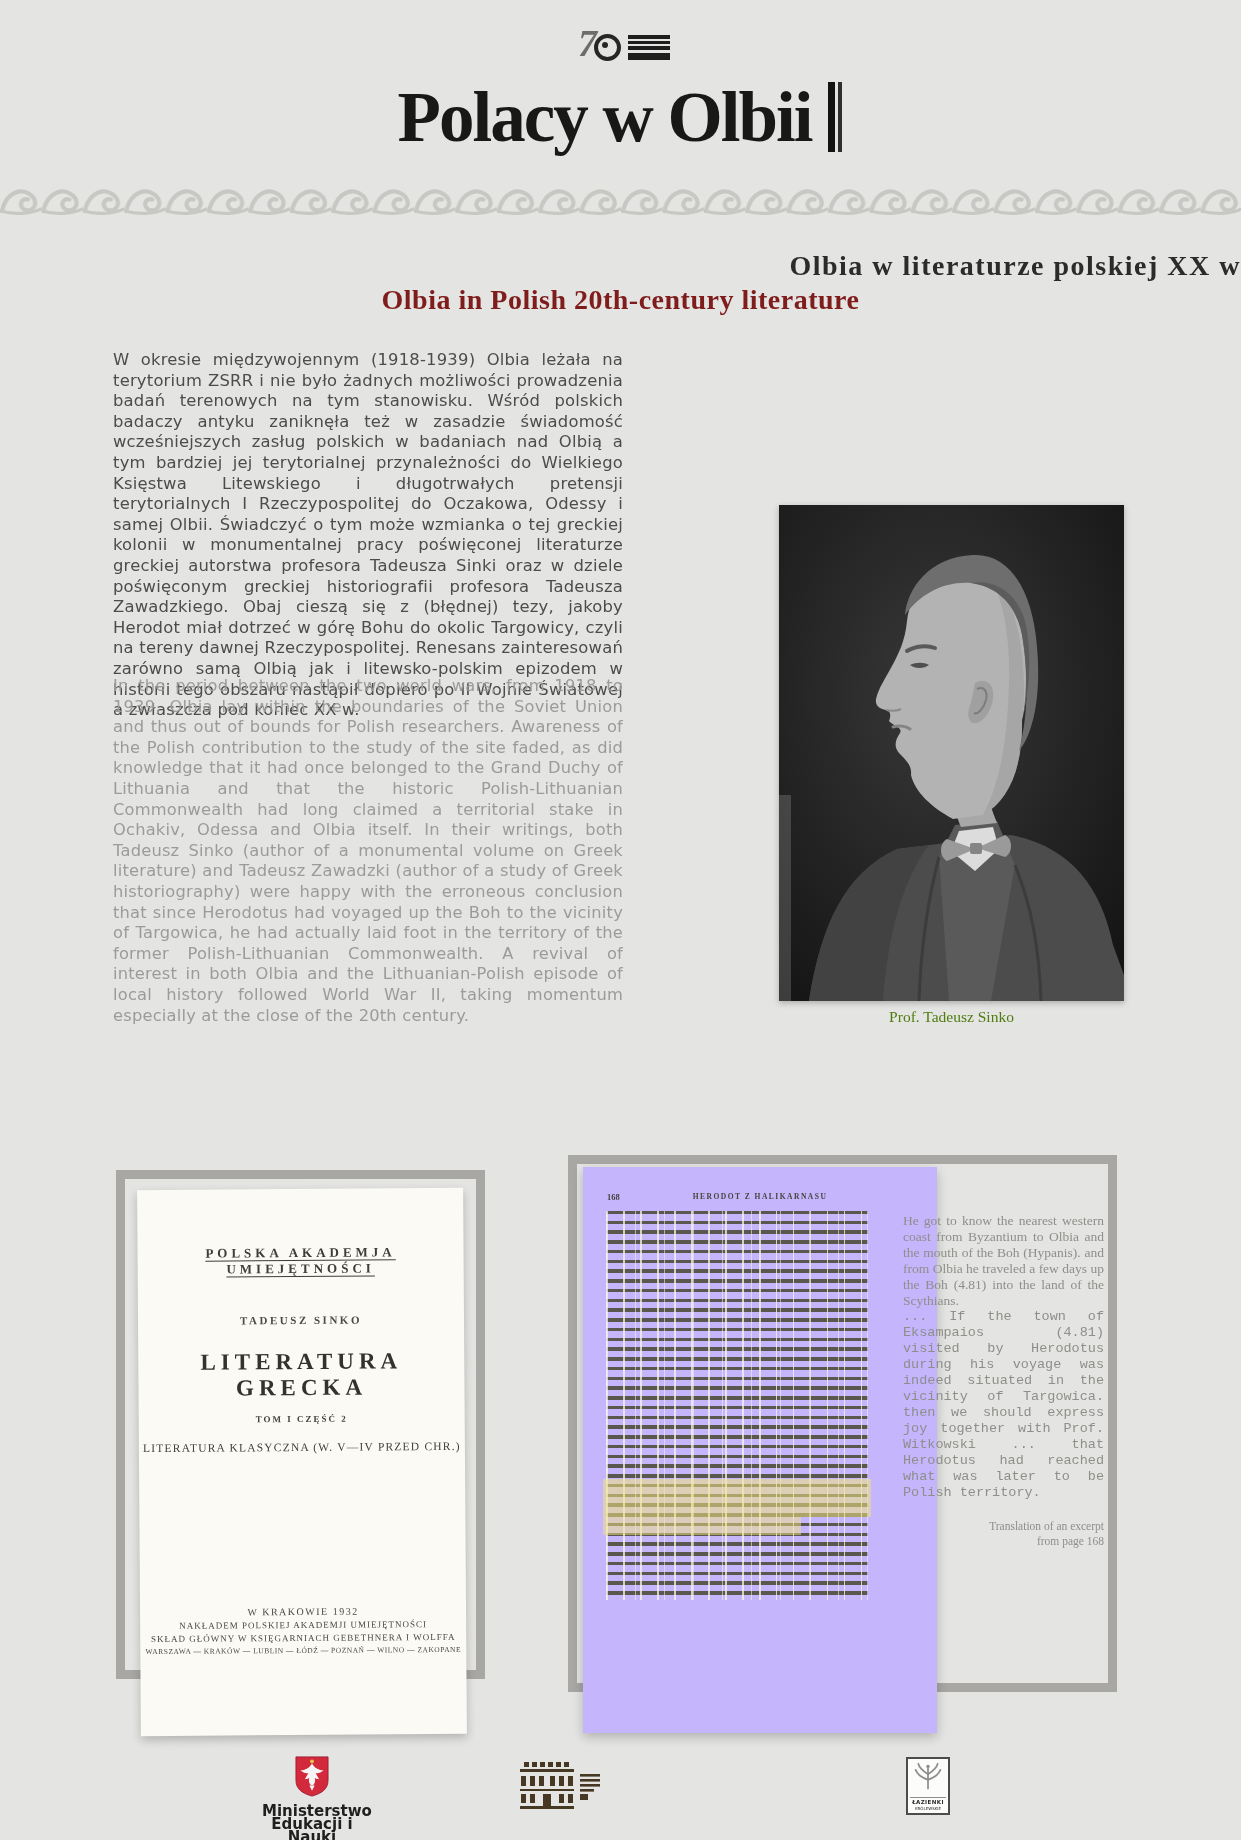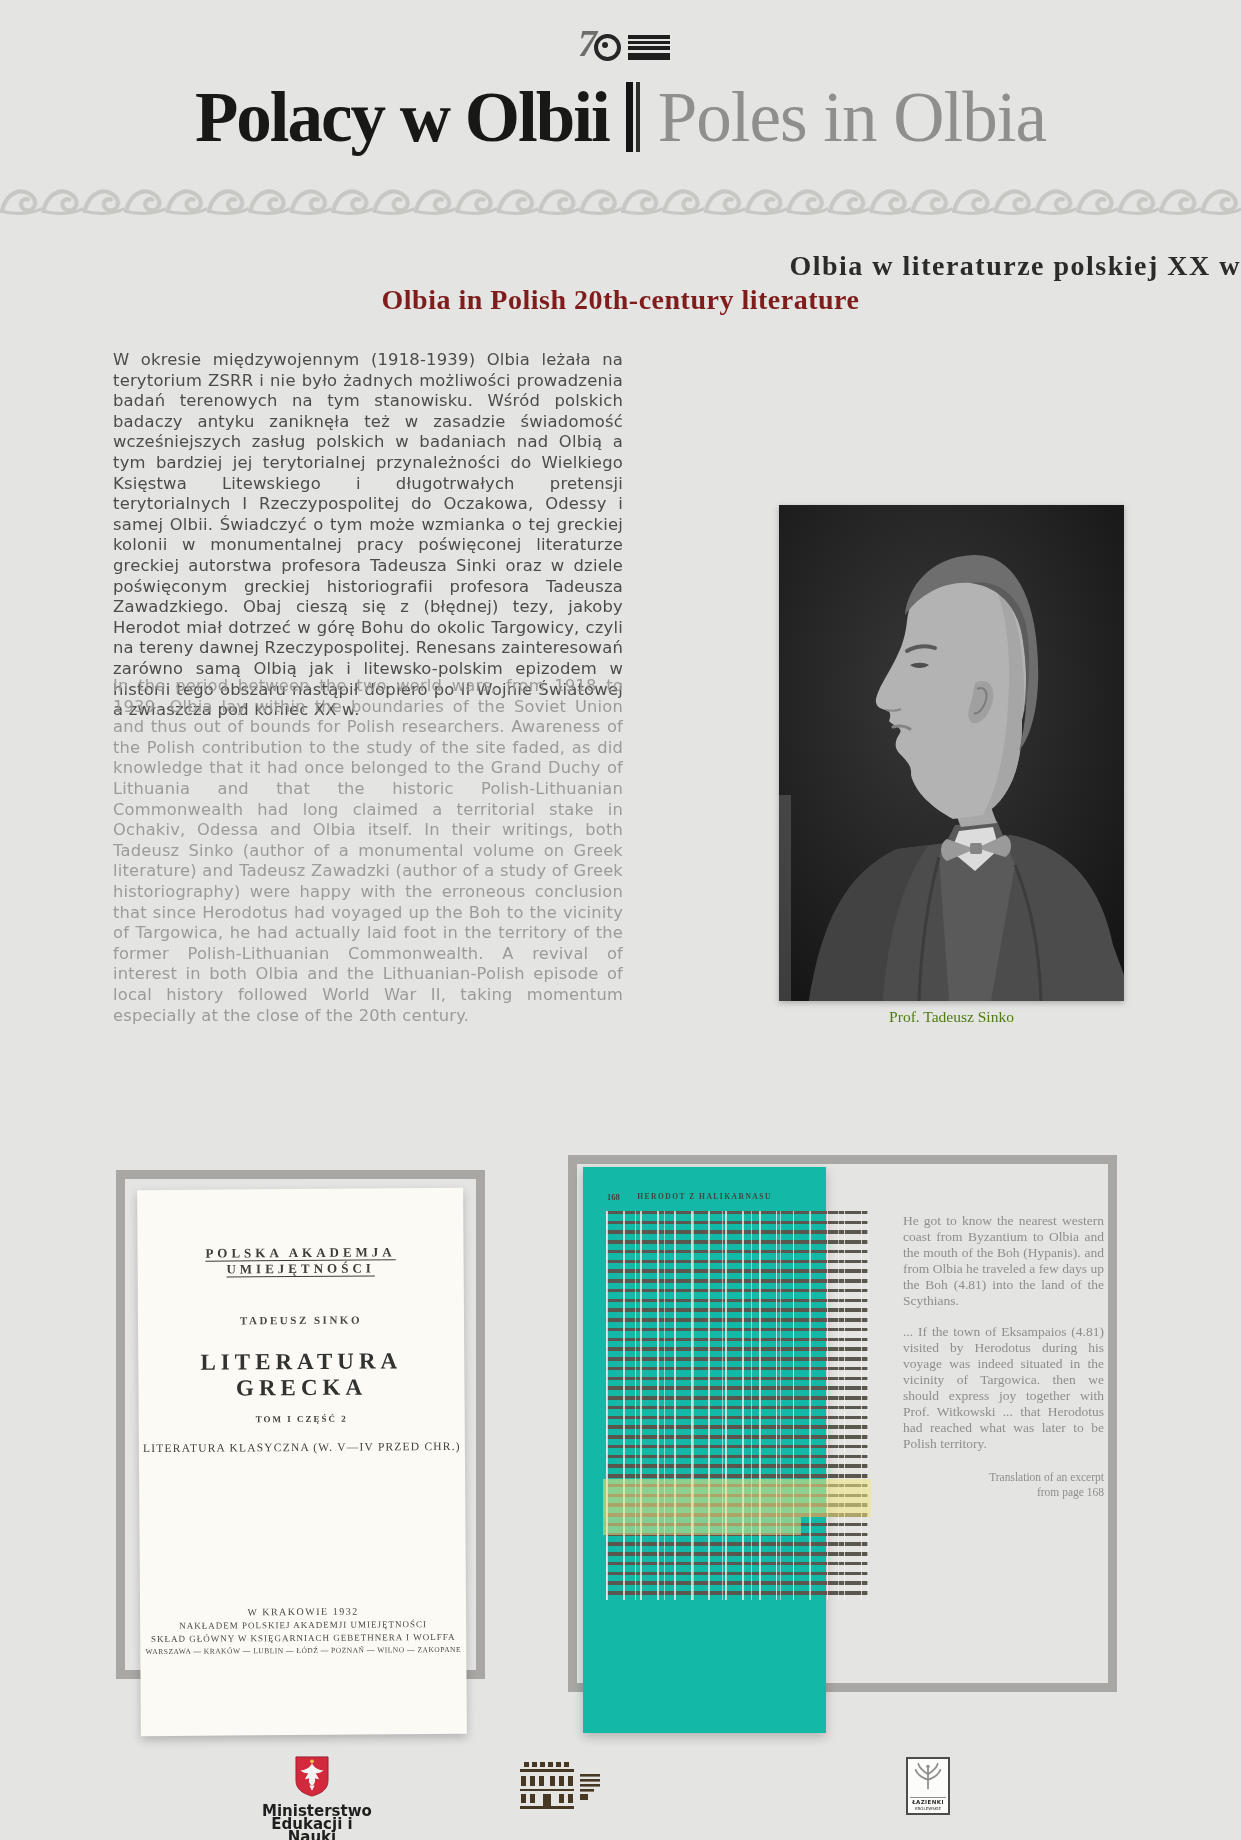--- a/index.html
+++ b/index.html
@@ -49,36 +49,36 @@
   .tp-title{margin-top:23px;text-align:center;font-weight:700;font-size:23px;letter-spacing:5px;color:#32322e;}
   .tp-tom{margin-top:13px;text-align:center;font-weight:700;font-size:9px;letter-spacing:2px;}
   .tp-subtitle{margin-top:17px;text-align:center;font-size:11.5px;letter-spacing:1.2px;}
   .tp-imprint{position:absolute;bottom:78px;left:0;width:100%;text-align:center;color:#4a4a44;}
   .tp-imp1{font-size:10px;letter-spacing:1.5px;line-height:14px;}
   .tp-imp2,.tp-imp3{font-size:9px;letter-spacing:1px;line-height:13px;}
   .tp-imp4{font-size:7.5px;letter-spacing:0.5px;line-height:12px;}
 
   
   .frame-right{left:568px;top:1155px;width:549px;height:537px;border:9px solid #a8a7a4;box-sizing:border-box;}
-  .page-right{left:583px;top:1167px;width:243px;height:566px;background:#14b8a6;box-shadow:0 4px 10px rgba(0,0,0,0.22);}
+  .page-right{left:583px;top:1167px;width:354px;height:566px;background:#c4b5fd;box-shadow:0 4px 10px rgba(0,0,0,0.22);}
   .bp-pagenum{position:absolute;left:24px;top:25px;font-family:"Liberation Serif",serif;font-weight:700;font-size:8.5px;color:#44443c;}
   .bp-head{position:absolute;left:0;top:25px;width:100%;text-align:center;font-family:"Liberation Serif",serif;font-weight:700;font-size:7.5px;letter-spacing:1.5px;color:#44443c;}
   .bp-body{position:absolute;left:23px;top:44px;width:262px;height:389px;
     background-image:
       repeating-linear-gradient(to right, rgba(247,245,238,0.75) 0 1.5px, transparent 1.5px 17px),
       repeating-linear-gradient(to right, rgba(247,245,238,0.55) 0 1px, transparent 1px 29px),
       repeating-linear-gradient(to bottom, #5a584e 0 3.4px, transparent 3.4px 9.75px);
   }
   .bp-highlight{position:absolute;left:20px;top:312px;width:268px;height:38px;background:#f1e47e;opacity:0.55;}
   .bp-highlight2{position:absolute;left:20px;top:350px;width:198px;height:18px;background:#f1e47e;opacity:0.5;}
 
   
   .excerpt{left:903px;top:1213px;width:201px;font-family:"Liberation Serif",serif;font-size:13.5px;line-height:16px;color:#8e8e8b;text-align:justify;}
   .excerpt p{margin:0;}
-  .excerpt p.p2{margin-top:15px;}
+  .excerpt p.p2{font-family:Liberation Mono, monospace;}
   .excerpt-footnote{margin-top:18px;font-size:11.5px;line-height:15px;text-align:right;}
 
   
   .ministry{left:262px;top:1756px;width:100px;text-align:center;}
   .ministry-label{margin-top:4px;font-weight:700;font-size:15px;line-height:13px;color:#1f1f1f;}
   .pau{left:518px;top:1760px;}
   .lazienki{left:906px;top:1757px;width:44px;height:58px;border:2px solid #4c4c4c;background:#fcfcfb;box-sizing:border-box;text-align:center;}
   .laz1{font-weight:700;font-size:5.5px;letter-spacing:0.4px;color:#2b2b2b;line-height:7px;border-top:1px solid #8d8d8d;margin:1px 2px 0;padding-top:1px;}
   .laz2{font-size:4px;color:#2b2b2b;line-height:5px;}
 </style>
@@ -94,21 +94,20 @@
         <i></i>
         <i></i>
         <i></i>
         <i class="wide"></i>
       </span>
   </div>
 
   <div class="abs masthead">
     <span class="title-pl">Polacy w Olbii</span>
     <span class="title-divider"></span>
-    <span class="title-en">Poles in Olbia</span>
   </div>
 
   <svg class="abs wave-band" width="1241" height="30" viewBox="0 0 1241 30">
     <defs>
       <pattern id="spiral" width="41.4" height="30" patternUnits="userSpaceOnUse">
         <path d="M2 25 C5 11 15 4 23 5.5 C32 7.5 37 14 34.5 20 C32 25.5 24 26 21.5 20.5 C19.5 15.5 24 12 28 13.5" fill="none" stroke="#c7c7c3" stroke-width="4.2" stroke-linecap="round"></path>
         <path d="M1 25 C12 28.5 30 28.5 41 23" fill="none" stroke="#c7c7c3" stroke-width="3.2" stroke-linecap="round"></path>
       </pattern>
     </defs>
     <rect width="1241" height="30" fill="url(#spiral)"></rect>

